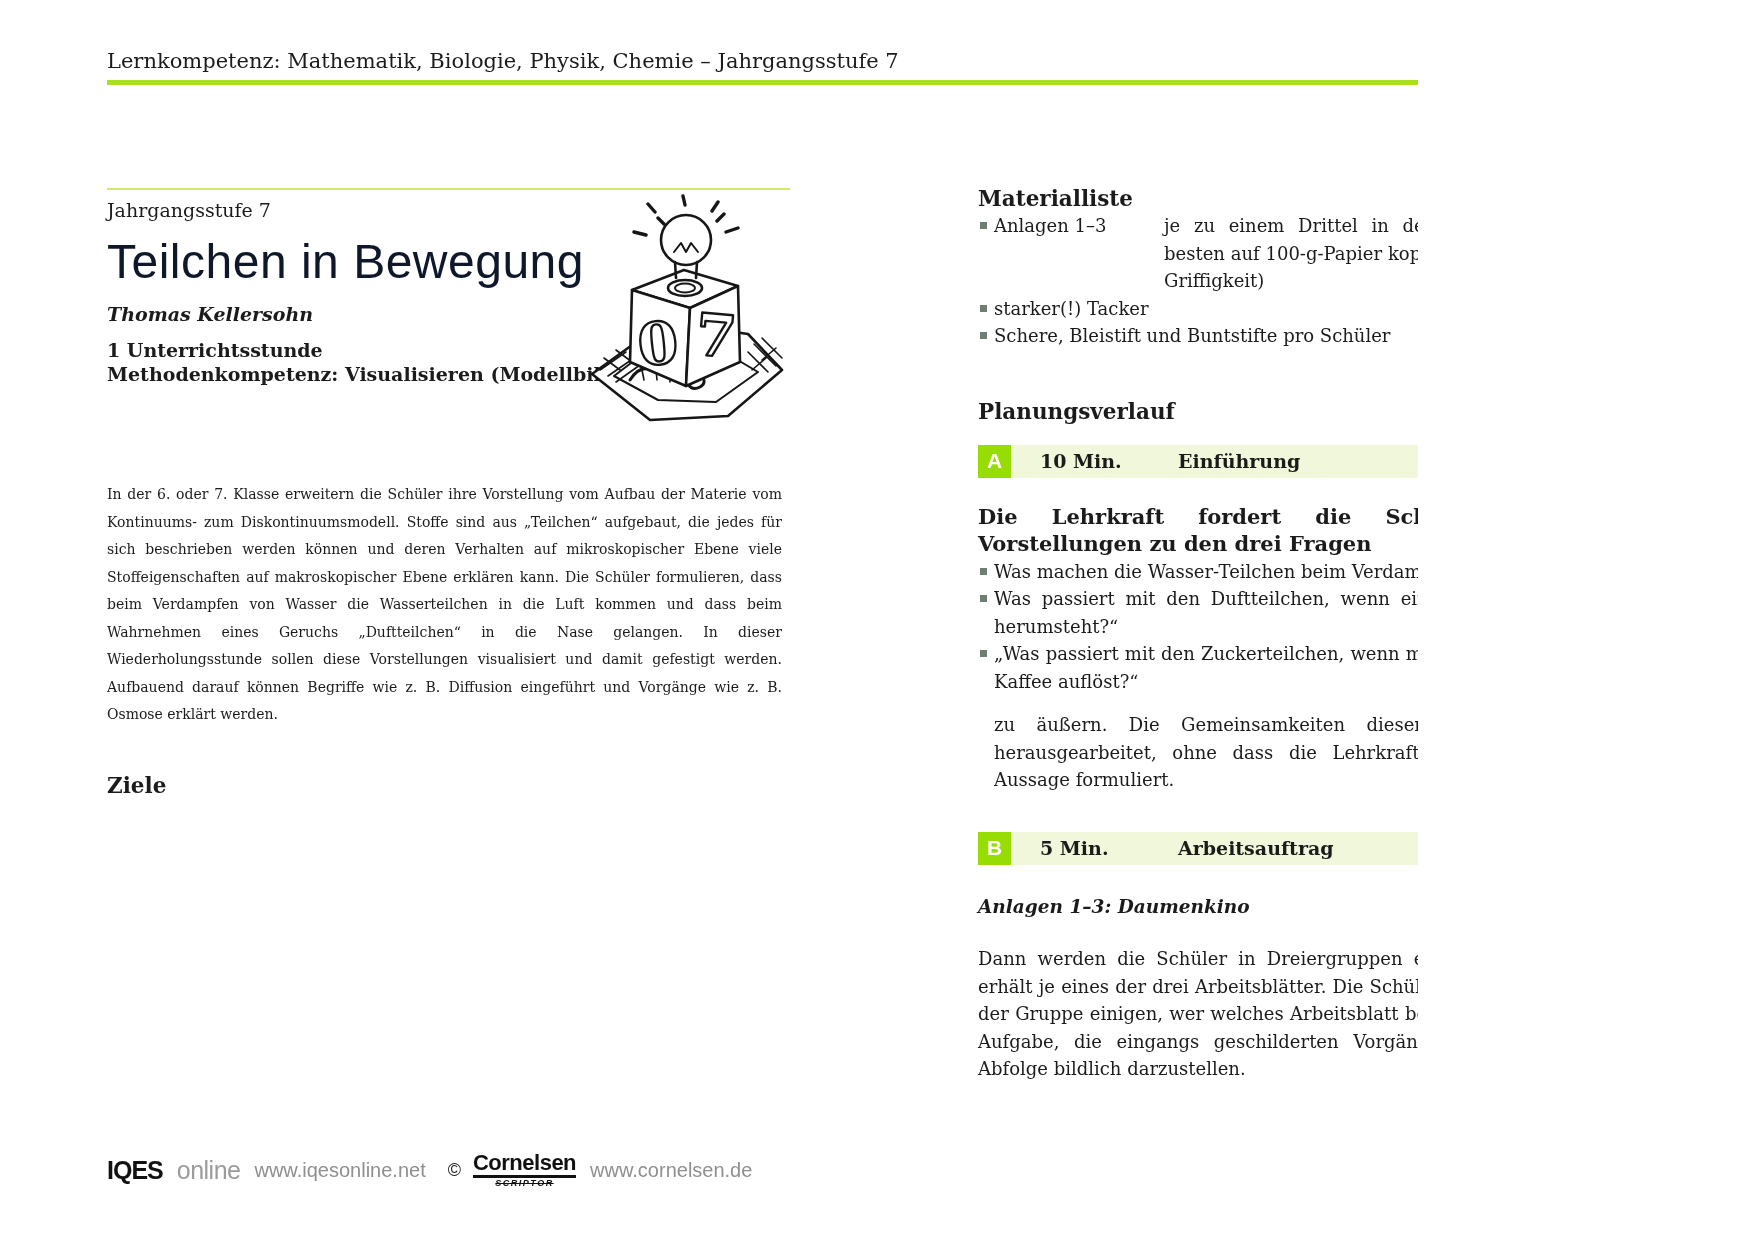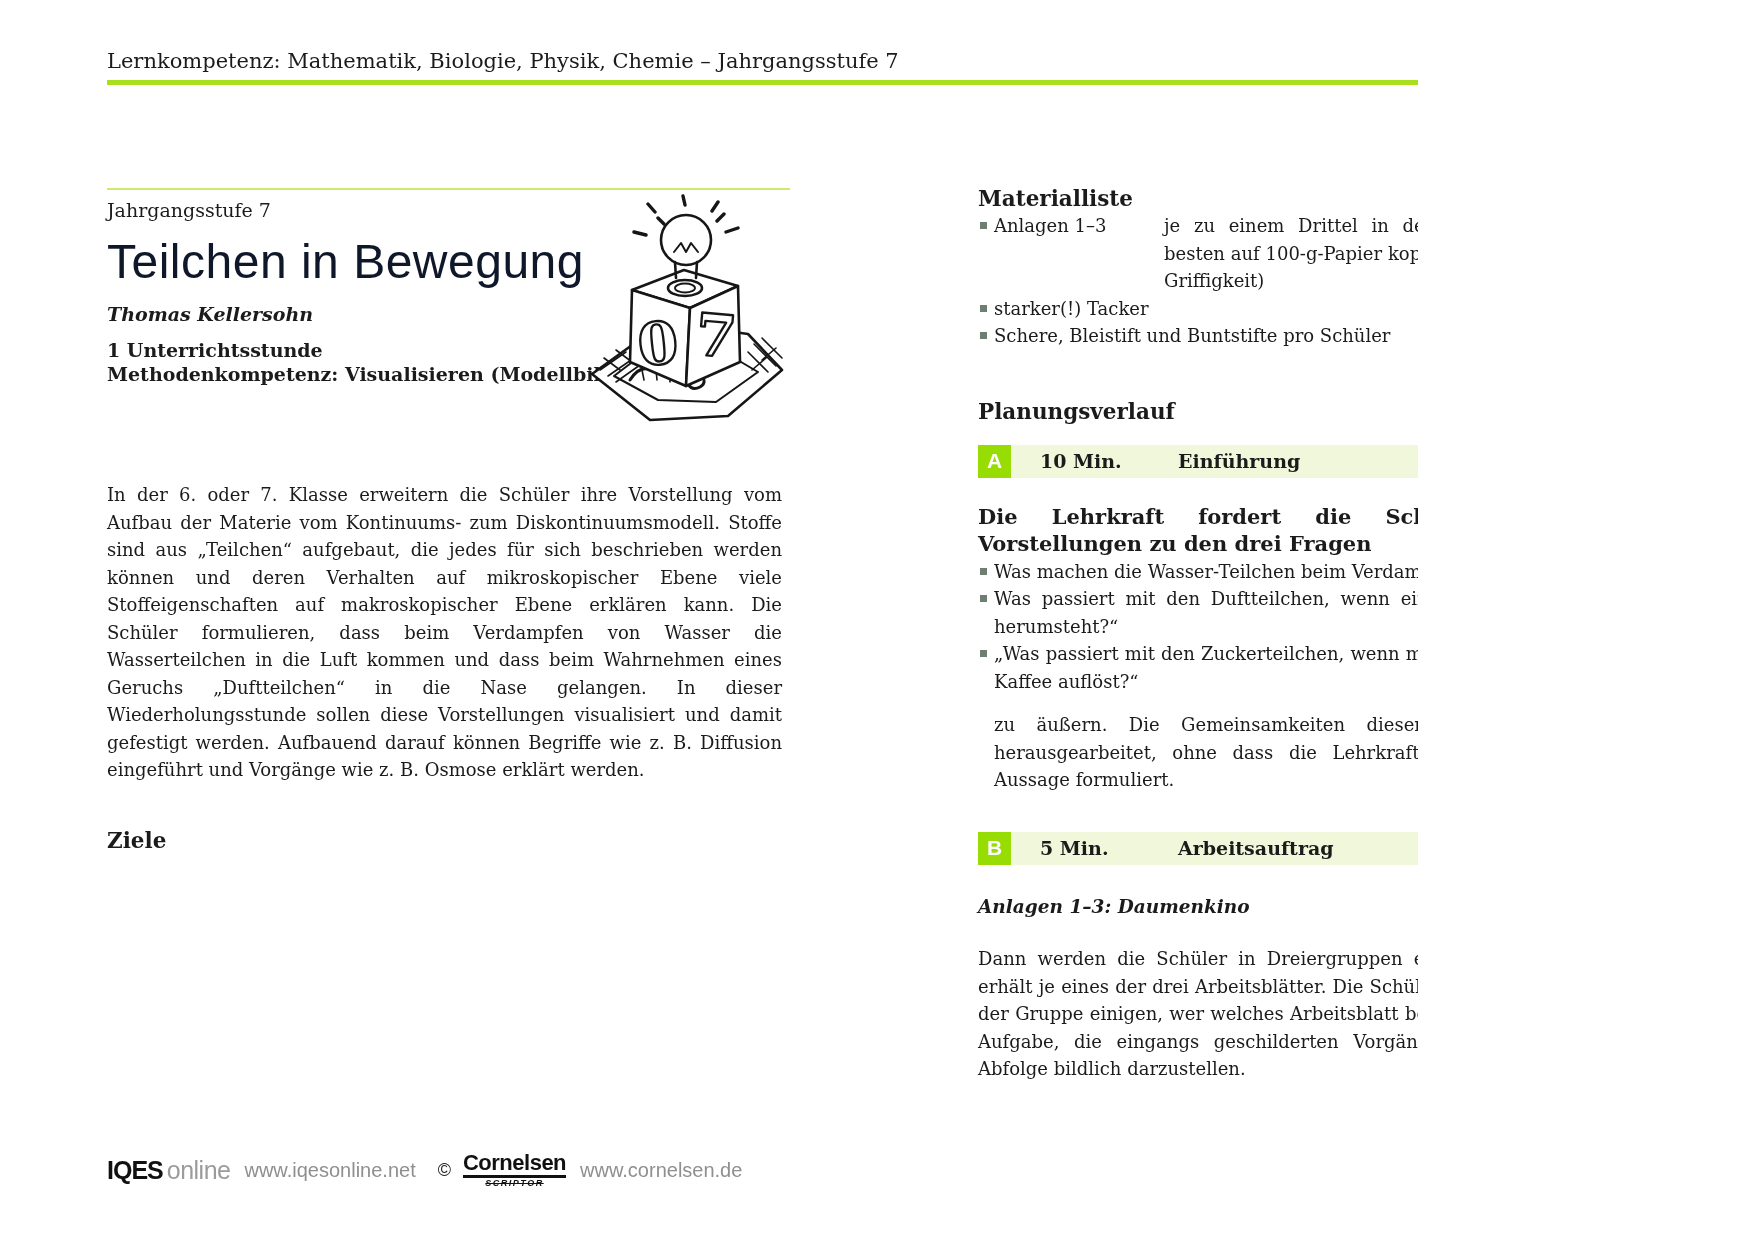--- a/index.html
+++ b/index.html
@@ -13,21 +13,21 @@
 
   
   .left-rule{position:absolute;left:107px;top:188px;width:683px;height:2px;background:#cfe96f;}
   .col-left{position:absolute;left:107px;top:196px;width:675px;}
   .kicker{margin-top:2px;font-size:19px;line-height:24px;}
   .doc-title{margin:15px 0 0 0;font-family:"Liberation Sans", sans-serif;font-weight:400;
              font-size:48px;line-height:50px;color:#0f172a;letter-spacing:.5px;}
   .author{margin-top:15px;font-size:19px;line-height:24px;font-style:italic;font-weight:bold;}
   .duration{margin-top:12px;font-size:19px;line-height:24px;font-weight:bold;}
   .competence{font-size:19px;line-height:24px;font-weight:bold;}
-  .intro{margin:95px 0 0 0;font-size:18px;line-height:27.5px;text-align:justify;}
+  .intro{margin:95px 0 0 0;font-size:14px;line-height:27.5px;text-align:justify;}
   .h2{margin:0;font-size:21.5px;line-height:26px;font-weight:bold;}
   .goals-h{margin-top:44px;}
   .goals-box{margin-top:10px;background:#edf5d2;padding:16px 18px 15px 18px;}
   ul.blist{list-style:none;margin:0;padding:0;}
   ul.blist li{position:relative;padding-left:16px;font-size:18px;line-height:27.5px;}
   ul.blist li::before{content:"";position:absolute;left:2px;top:10px;width:7px;height:7px;background:#6f7e72;}
   .goals-box ul.blist li{padding-left:22px;}
   .goals-box ul.blist li::before{left:5px;}
 
   
@@ -49,21 +49,21 @@
   .questions{margin-top:1px;}
   .questions li{text-align:justify;}
   .outro{margin:16px;font-size:18px;line-height:27.5px;text-align:justify;}
   .note{margin:28px 0 0 0;font-style:italic;font-weight:600;font-size:18.5px;line-height:27.5px;}
   .pbody{margin:25px 0 0 0;font-size:18px;line-height:27.5px;text-align:justify;}
 
   
   .footer{position:absolute;left:107px;top:1152px;display:flex;align-items:center;
           font-family:"Liberation Sans", sans-serif;}
   .iqes-bold{font-size:25px;font-weight:bold;letter-spacing:-1px;color:#111;}
-  .iqes-light{font-size:25px;color:#9b9b9b;margin-left:4px;letter-spacing:-.5px;}
+  .iqes-light{font-size:25px;color:#9b9b9b;margin-left:14px;letter-spacing:-.5px;}
   .f-url{font-size:20px;color:#8f8f8f;margin-left:14px;}
   .f-copy{font-size:18px;color:#222;margin-left:22px;}
   .corn{margin-left:12px;display:inline-flex;flex-direction:column;align-items:center;line-height:1;}
   .corn-name{font-weight:bold;font-size:22px;letter-spacing:-.5px;color:#111;
              border-bottom:3px solid #111;padding-bottom:1px;}
   .corn-sub{font-size:9px;font-weight:bold;font-style:italic;letter-spacing:1.5px;color:#111;
             margin-top:1px;text-decoration:line-through;}
 </style>
 </head>
 <body>

